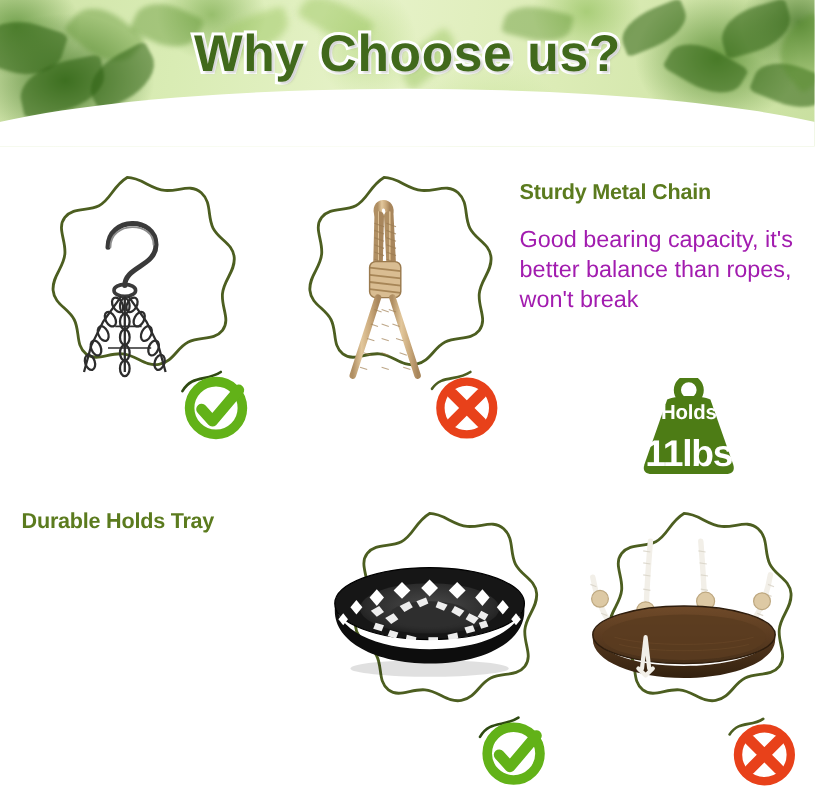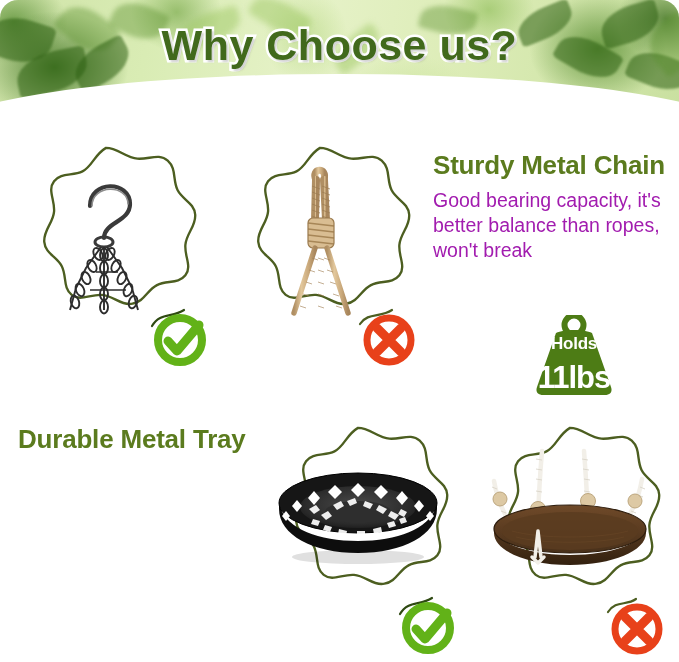--- a/index.html
+++ b/index.html
@@ -9,21 +9,20 @@
   }
   body {
     font-family: "Liberation Sans", sans-serif;
   }
   #page {
     position: relative;
     width: 679px;
     height: 662px;
     background: #ffffff;
     overflow: hidden;
-    border-radius: 18px;
   }
 
   
   #header {
     position: absolute;
     left: 0; top: 0;
     width: 679px; height: 122px;
     overflow: hidden;
     background:
       radial-gradient(ellipse 120px 90px at 8% 55%, rgba(58,112,28,0.85) 0%, rgba(58,112,28,0.0) 62%),
@@ -65,21 +64,21 @@
     -webkit-text-stroke: 5px #ffffff;
     paint-order: stroke fill;
     text-shadow:
       0 0 1px #ffffff,
       2px 2px 2px rgba(120,120,120,0.35);
   }
 
   
   .block-heading {
     position: absolute;
-    font-size: 26px;
+    font-size: 18px;
     font-weight: bold;
     color: #5b7b1e;
     letter-spacing: -0.2px;
     white-space: nowrap;
   }
   .block-body {
     position: absolute;
     font-size: 19.5px;
     line-height: 25px;
     color: #a21caf;
@@ -288,21 +287,21 @@
 
   <div id="weight-badge">
     <svg width="110" height="82" viewBox="0 0 110 82" aria-hidden="true">
       <circle cx="55" cy="10" r="9.5" fill="none" stroke="#4d7c15" stroke-width="6"></circle>
       <path d="M37,18 C45,14 65,14 73,18 L92,72 C94,78 90,80 86,80 L24,80 C20,80 16,78 18,72 Z" fill="#4d7c15"></path>
     </svg>
     <div id="weight-holds">Holds</div>
     <div id="weight-value">11lbs</div>
   </div>
 
-  <div class="block-heading" style="left:18px; top:424px;">Durable Metal Tray</div>
+  <div class="block-heading" style="left:18px; top:424px;">Durable Holds Tray</div>
 
   <div class="frame" style="left:260px; top:422px; width:196px; height:196px;">
     <svg width="196" height="196" viewBox="0 0 200 200" aria-hidden="true">
       <path fill="none" stroke="#4c5e20" stroke-width="2.4" d="M100,6
            C112,6 120,16 132,17
            C144,18 154,11 163,19
            C172,27 168,39 173,49
            C178,59 190,62 191,74
            C192,86 182,93 181,105
            C180,117 188,127 181,136

